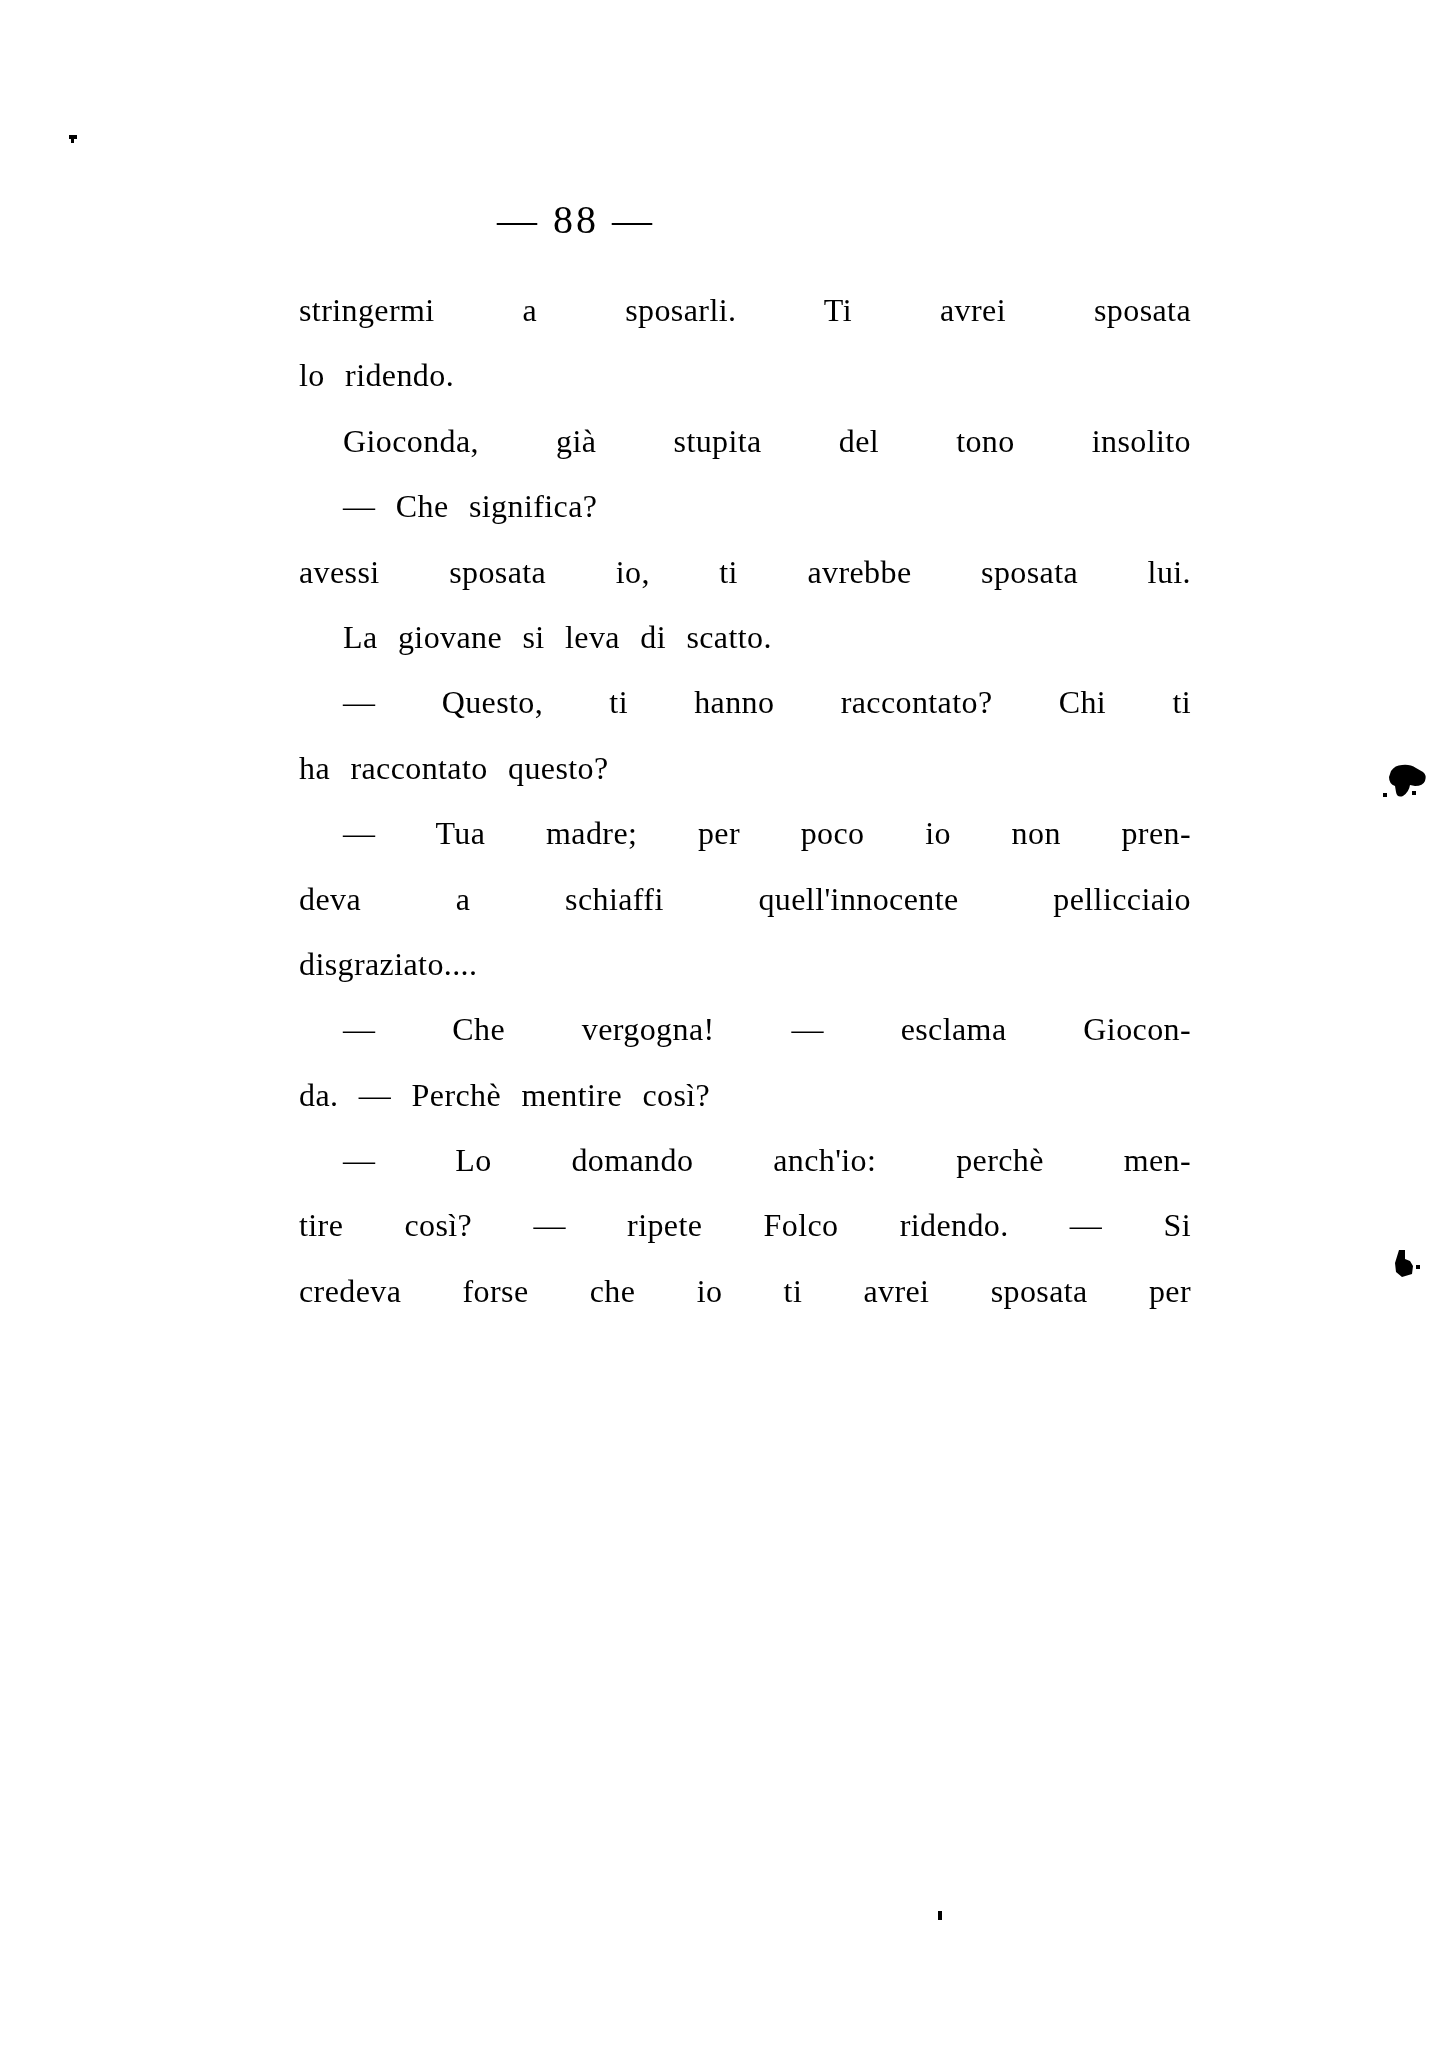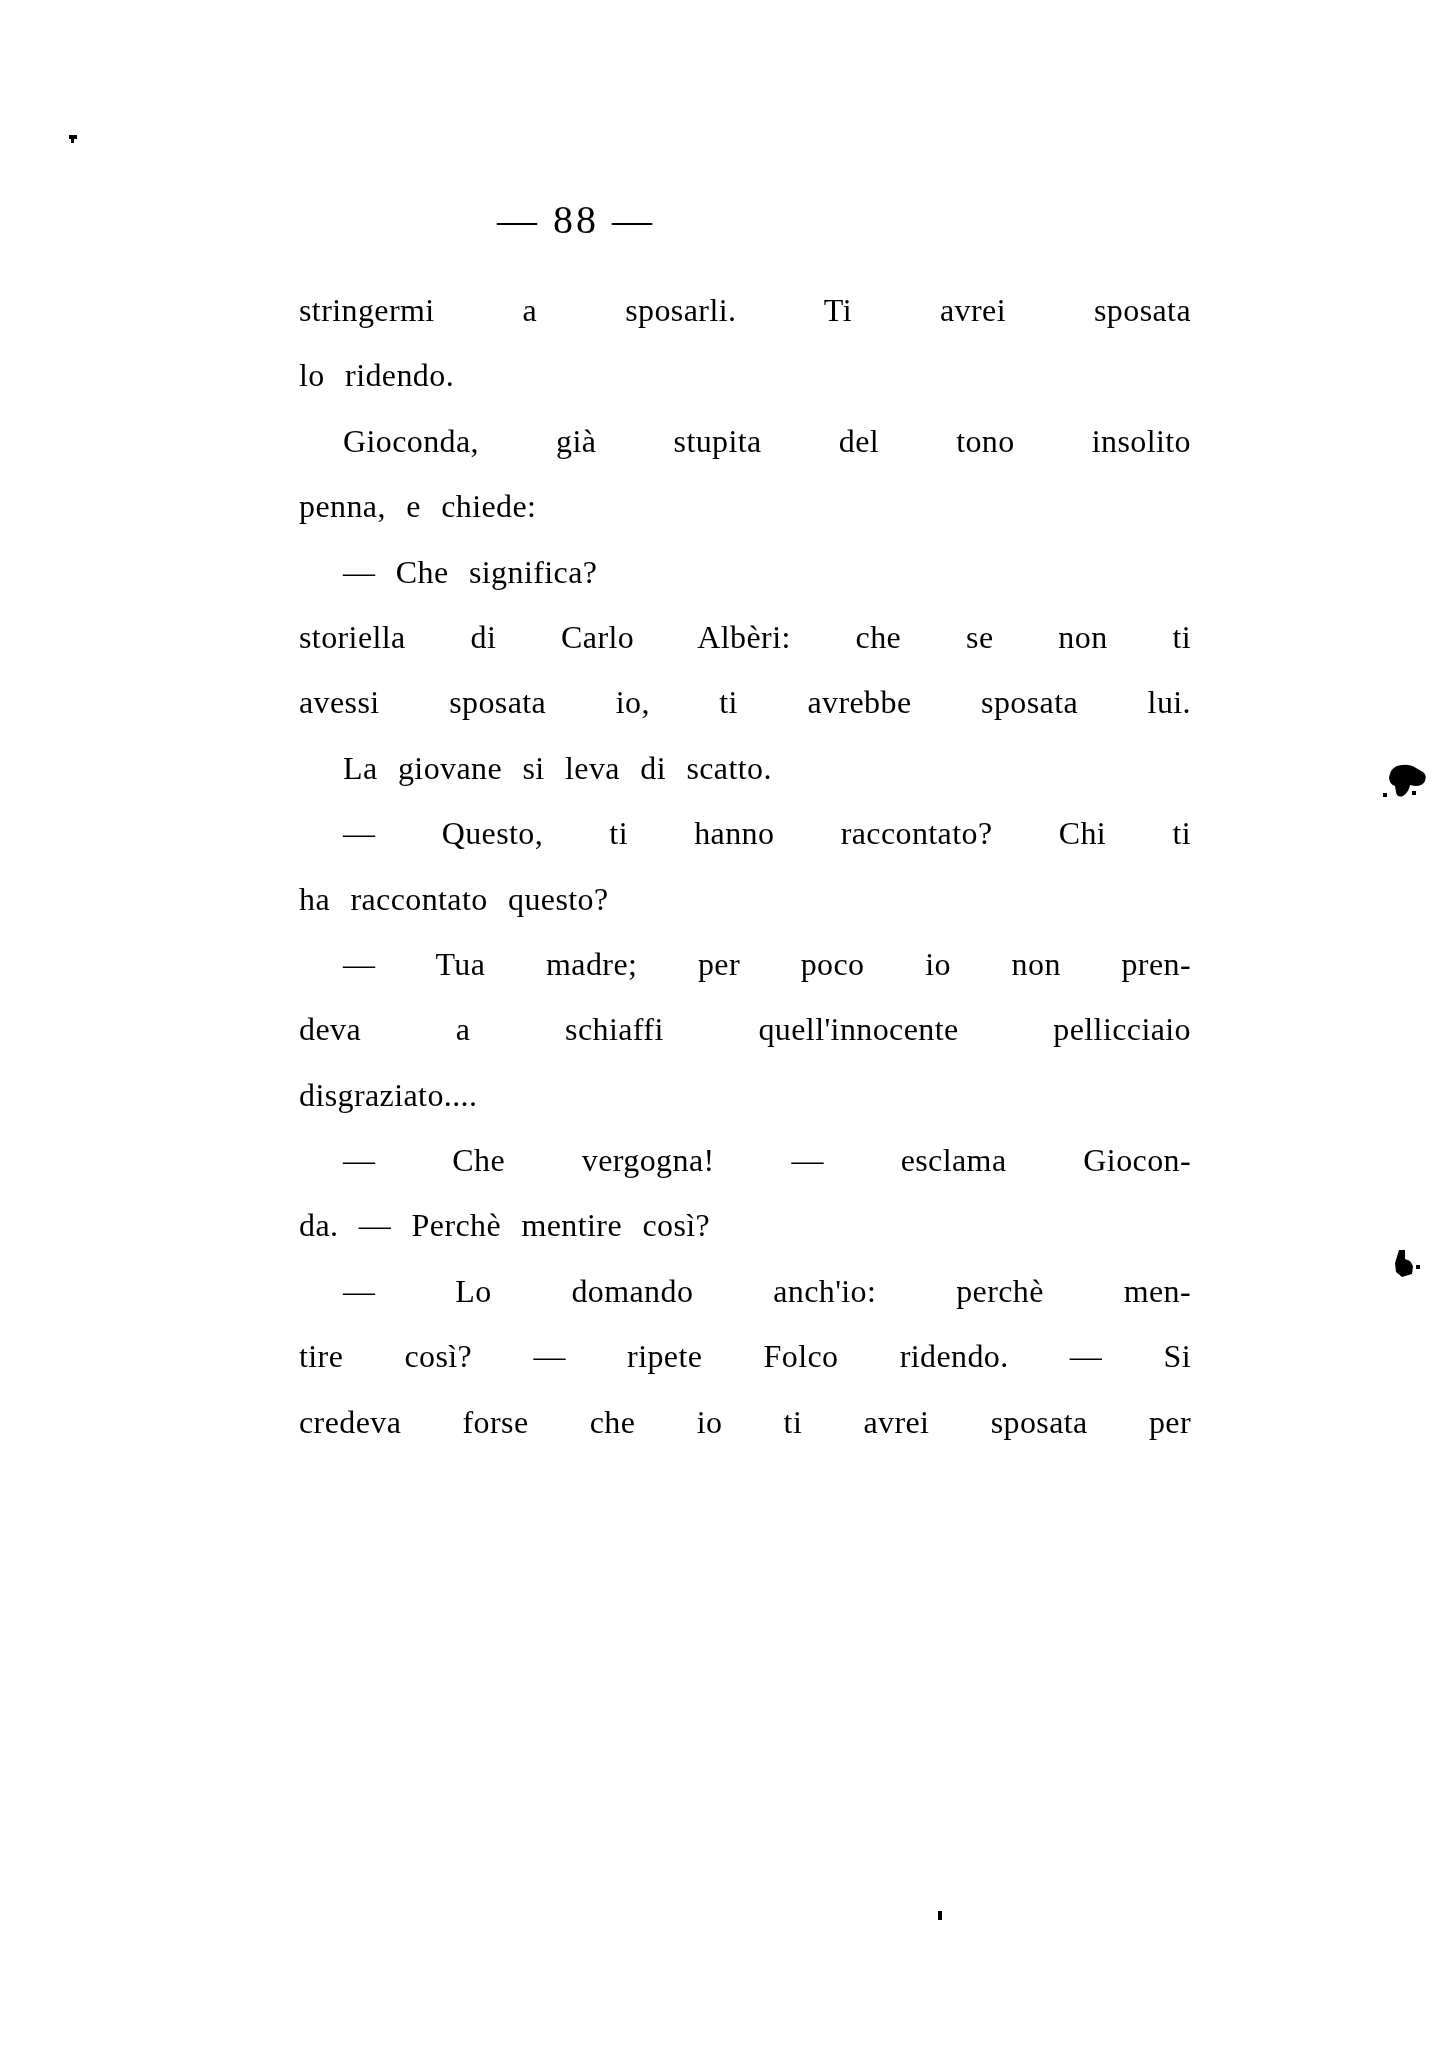--- a/index.html
+++ b/index.html
@@ -73,23 +73,21 @@
 <body>
 
 <div class="scan-page">
 
   <div class="page-number">— 88 —</div>
 
   <div class="text-block">
     <div class="line j">stringermi a sposarli. Ti avrei sposata</div>
     <div class="line">lo ridendo.</div>
     <div class="line ind j">Gioconda, già stupita del tono insolito</div>
-    <div class="line">penna, e chiede:</div>
     <div class="line ind">— Che significa?</div>
-    <div class="line j">storiella di Carlo Albèri: che se non ti</div>
     <div class="line j">avessi sposata io, ti avrebbe sposata lui.</div>
     <div class="line ind">La giovane si leva di scatto.</div>
     <div class="line ind j">— Questo, ti hanno raccontato? Chi ti</div>
     <div class="line">ha raccontato questo?</div>
     <div class="line ind j">— Tua madre; per poco io non pren-</div>
     <div class="line j">deva a schiaffi quell'innocente pellicciaio</div>
     <div class="line">disgraziato....</div>
     <div class="line ind j">— Che vergogna! — esclama Giocon-</div>
     <div class="line">da. — Perchè mentire così?</div>
     <div class="line ind j">— Lo domando anch'io: perchè men-</div>

